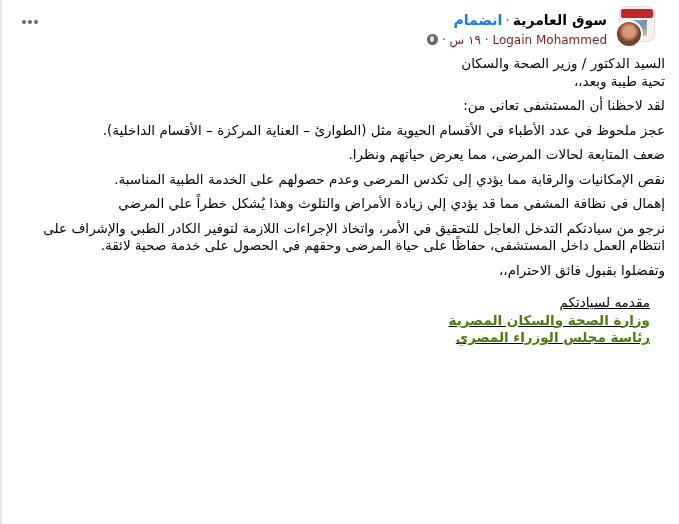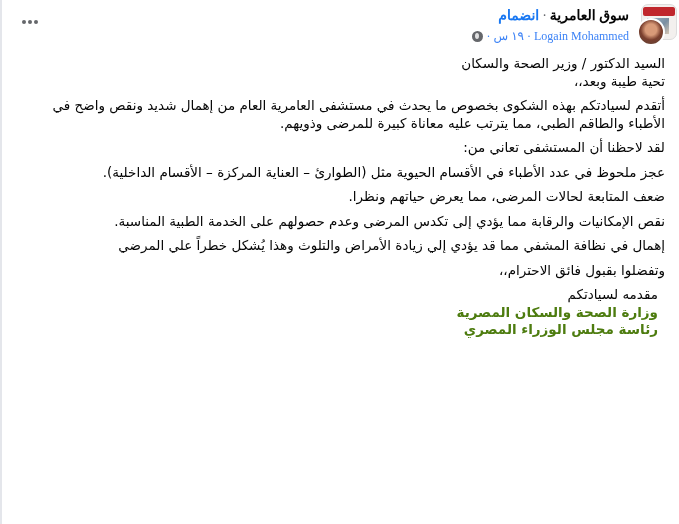--- a/index.html
+++ b/index.html
@@ -11,22 +11,22 @@
       position: relative;
     }
     .left-border {
       position: absolute; left: 0; top: 0; bottom: 0; width: 2px;
       background: #e4e6eb;
     }
     .post {
       position: absolute; left: 0; top: 0; width: 679px; height: 524px;
     }
     .header {
-      position: absolute; right: 2px; top: 4px; height: 44px;
-      display: flex; flex-direction: row-reverse; align-items: flex-start; font-family: Liberation Serif, serif;
+      position: absolute; right: 24px; top: 4px; height: 44px;
+      display: flex; flex-direction: row-reverse; align-items: flex-end;
     }
     .avatar-wrap {
       position: relative; width: 40px; height: 42px; margin-left: 8px;
     }
     .group-avatar {
       position: absolute; right: 0; top: 0; width: 34px; height: 34px;
       border-radius: 7px; background: #f3f0ee;
       border: 1px solid #ddd; overflow: hidden;
     }
     .group-avatar .ga-title {
@@ -40,21 +40,21 @@
     .user-avatar {
       position: absolute; left: 0; bottom: 0; width: 24px; height: 24px;
       border-radius: 50%; border: 2px solid #fff;
       background: radial-gradient(circle at 50% 40%, #d89a78 0 30%, #7a3f2e 55%, #5c4436 100%);
     }
     .meta { text-align: right; direction: rtl; }
     .line1 { font-size: 14px; font-weight: bold; line-height: 20px; margin-top: 2px; }
     .group-name { color: #050505; }
     .dot { color: #65676b; font-weight: normal; padding: 0 3px; }
     .join-link { color: #1877f2; font-weight: bold; }
-    .line2 { font-size: 12px; color: #3b82f6; line-height: 18px; direction: rtl; }
+    .line2 { font-size: 12px; color: #7f1d1d; line-height: 18px; direction: rtl; }
     .line2 span { vertical-align: middle; }
     .globe-icon {
       display: inline-block; width: 11px; height: 11px; border-radius: 50%;
       background: #65676b; position: relative; vertical-align: middle;
     }
     .globe-icon::after {
       content: ""; position: absolute; left: 3px; top: 2px; width: 4px; height: 6px;
       border-radius: 50%; background: #fff; opacity: 0.8;
     }
     .more-button {
@@ -64,21 +64,21 @@
     }
     .more-button i {
       display: block; width: 4px; height: 4px; border-radius: 50%; background: #65676b;
     }
     .body {
       position: absolute; right: 14px; top: 55px; width: 660px;
       direction: rtl; text-align: right;
       font-size: 13.5px; line-height: 17.5px; color: #050505;
     }
     .para { margin: 0 0 7px 16px; }
-    .para.tight { margin: 7px; }
+    .para.tight { margin: 15px; text-decoration: underline; }
     .link { color: #4d7c0f; font-weight: bold; display: block; }
   </style>
 </head>
 <body>
 
 <div class="left-border"></div>
 
 <div class="post">
 
   <div class="more-button">
@@ -107,26 +107,26 @@
         <span class="globe-icon"></span>
       </div>
     </div>
   </div>
 
   <div class="body">
     <div class="para">
       <div>السيد الدكتور / وزير الصحة والسكان</div>
       <div>تحية طيبة وبعد،،</div>
     </div>
-    <div class="para">أتقدم لسيادتكم بهذه الشكوى بخصوص ما يحدث في مستشفى العامرية العام من إهمال شديد ونقص واضح في الأطباء والطاقم الطبي، مما يترتب عليه معاناة كبيرة للمرضى وذويهم.</div>
     <div class="para">لقد لاحظنا أن المستشفى تعاني من:</div>
     <div class="para">عجز ملحوظ في عدد الأطباء في الأقسام الحيوية مثل (الطوارئ – العناية المركزة – الأقسام الداخلية).</div>
     <div class="para">ضعف المتابعة لحالات المرضى، مما يعرض حياتهم ونظرا.</div>
     <div class="para">نقص الإمكانيات والرقابة مما يؤدي إلى تكدس المرضى وعدم حصولهم على الخدمة الطبية المناسبة.</div>
     <div class="para">إهمال في نظافة المشفي مما قد يؤدي إلي زيادة الأمراض والتلوث وهذا يُشكل خطراً علي المرضي</div>
+    <div class="para">نرجو من سيادتكم التدخل العاجل للتحقيق في الأمر، واتخاذ الإجراءات اللازمة لتوفير الكادر الطبي والإشراف على انتظام العمل داخل المستشفى، حفاظًا على حياة المرضى وحقهم في الحصول على خدمة صحية لائقة.</div>
     <div class="para">وتفضلوا بقبول فائق الاحترام،،</div>
     <div class="para tight">
       <div>مقدمه لسيادتكم</div>
       <a class="link">وزارة الصحة والسكان المصرية</a>
       <a class="link">رئاسة مجلس الوزراء المصري</a>
     </div>
   </div>
 </div>
 
 </body></html>

